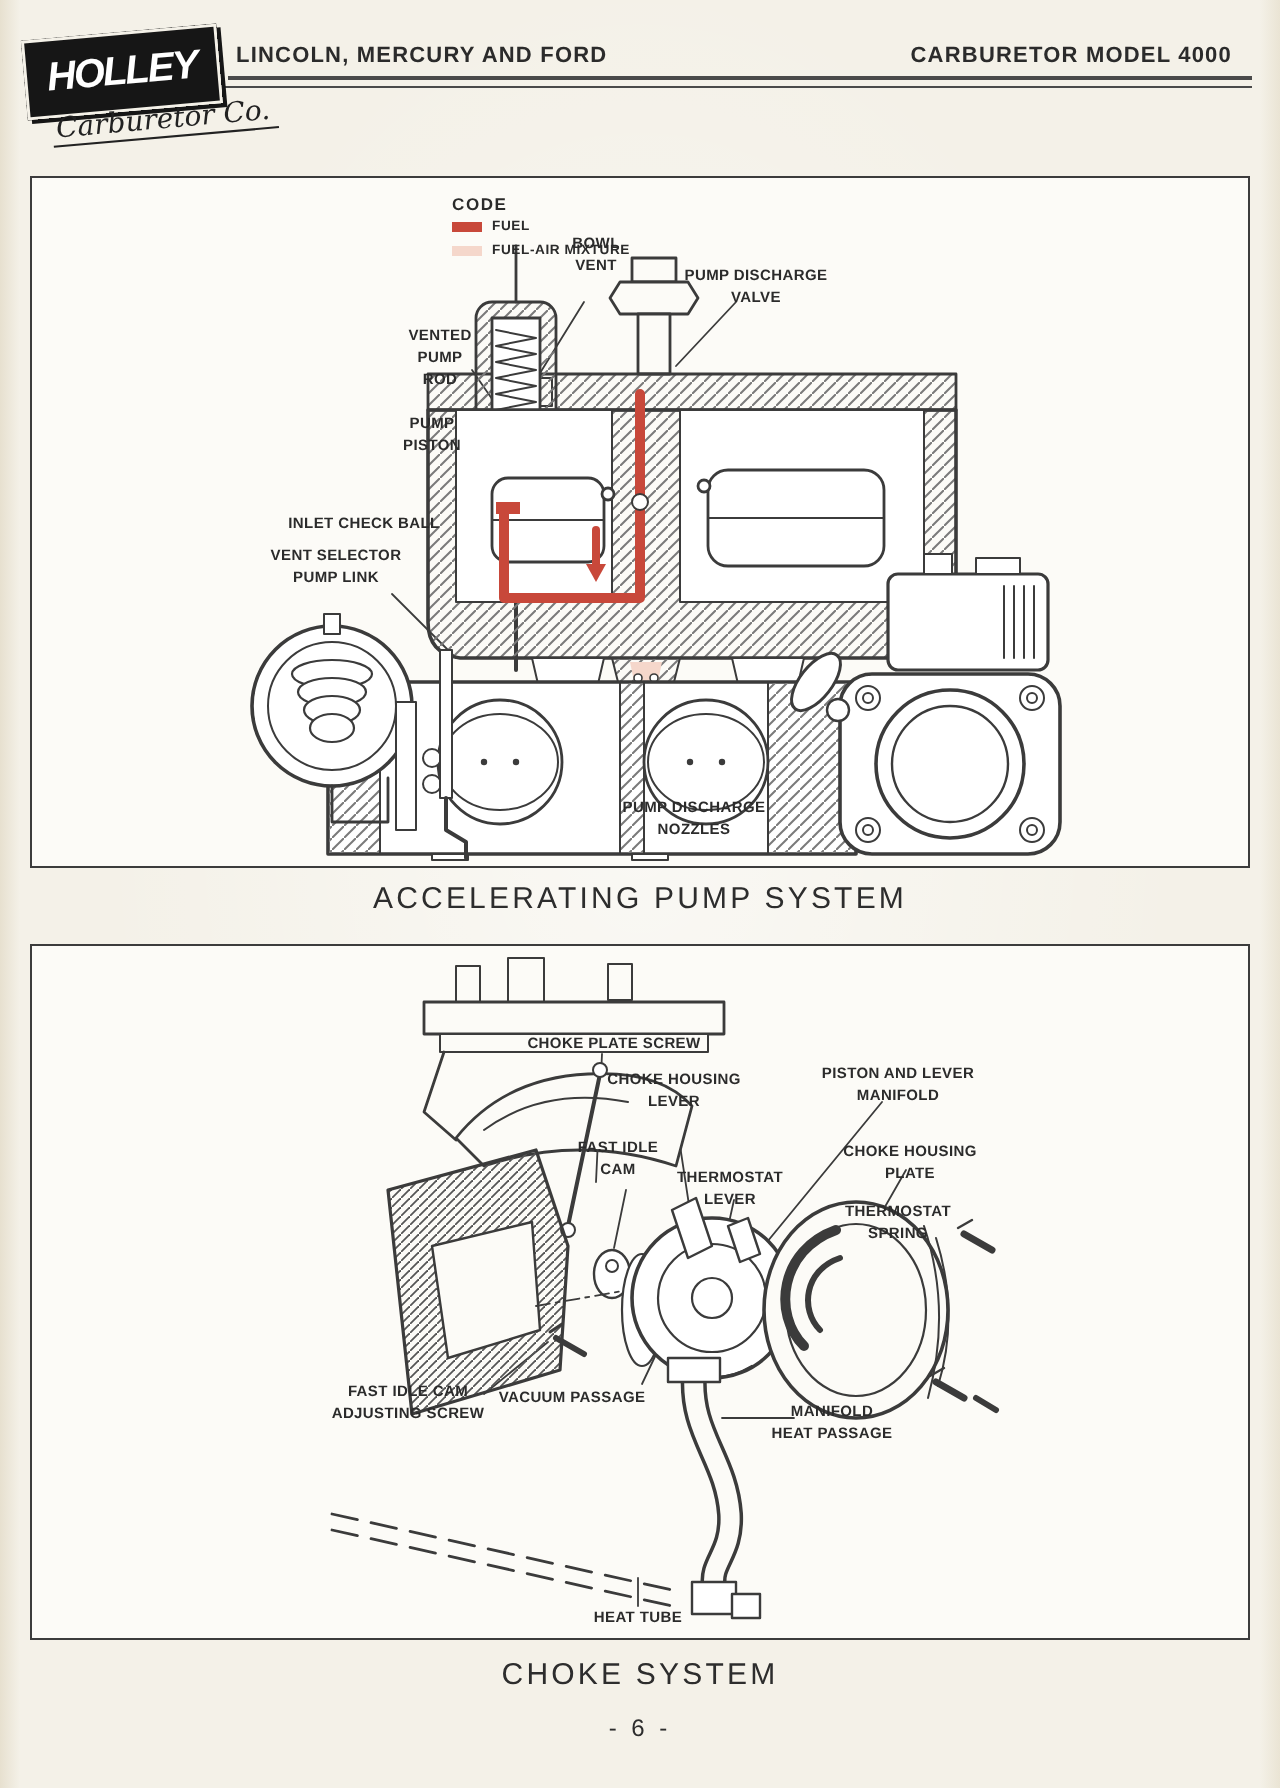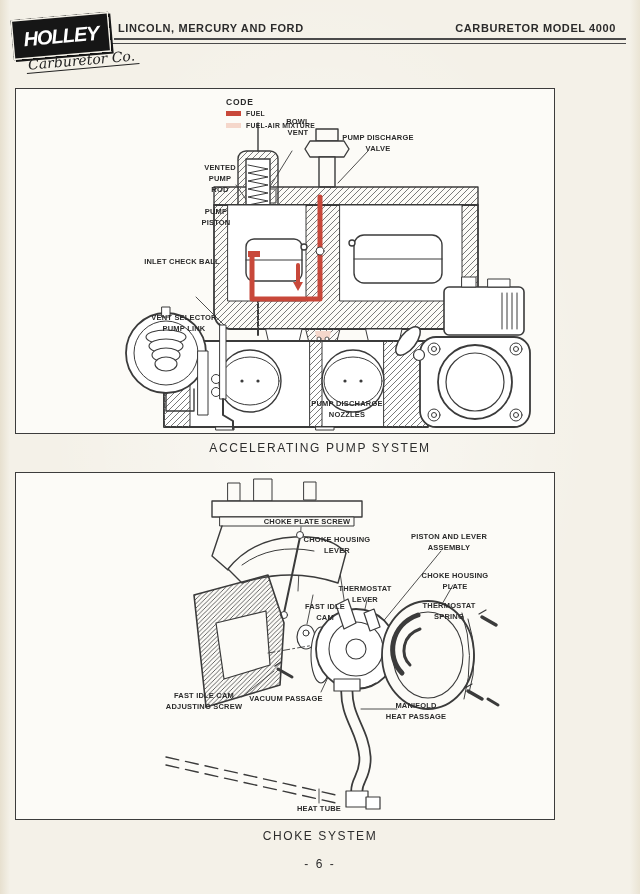--- a/index.html
+++ b/index.html
@@ -20,38 +20,38 @@
     box-shadow:inset 0 0 0 1.5px #f4f1e8, 2px 2px 0 #161616;
     display:flex;align-items:center;justify-content:center;
   }
   .logo-text{color:#fff;font-weight:700;font-style:italic;font-size:20px;letter-spacing:-1px;}
   .logo-sub{
     position:absolute;left:26px;top:52px;transform:rotate(-5deg);
     font-family:"DejaVu Serif", serif;font-style:italic;font-size:14px;color:#222;
     border-bottom:1.2px solid #222;padding:0 4px 0 2px;
   }
   .figbox{
-    position:absolute;left:15px;width:540px;
+    position:absolute;left:15px;width:610px;
     background:#fcfbf7;border:1.8px solid #3c3c3c;box-sizing:border-box;
   }
   #fig1{top:88px;height:346px;}
   #fig2{top:472px;height:348px;}
   .figbox svg{position:absolute;left:0;top:0;}
   .lbl{
     position:absolute;font-size:7.5px;font-weight:700;letter-spacing:.2px;
     color:#2b2b2b;text-align:center;white-space:pre-line;line-height:1.45;
     transform:translateX(-50%);
   }
   .legend-title{position:absolute;font-size:8.5px;font-weight:700;letter-spacing:.8px;color:#2b2b2b;}
   .legend-item{position:absolute;display:flex;align-items:center;gap:5px;}
   .legend-swatch{width:15px;height:5px;display:inline-block;}
   .legend-label{font-size:6.8px;font-weight:700;letter-spacing:.3px;color:#2b2b2b;}
   .caption{
     position:absolute;left:0;width:100%;text-align:center;
-    font-size:12px;font-weight:500;letter-spacing:1.6px;color:#2d2d2d;
+    font-size:15px;font-weight:500;letter-spacing:1.6px;color:#2d2d2d;
   }
   .pagenum{
     position:absolute;left:0;width:100%;text-align:center;top:857px;
     font-size:12px;font-weight:500;letter-spacing:2px;color:#2d2d2d;
   }
 </style>
 </head>
 <body>
 
 <div>
@@ -189,21 +189,21 @@
   <div class="lbl" style="left:282px;top:28px;">BOWL
 VENT</div>
   <div class="lbl" style="left:362px;top:44px;">PUMP DISCHARGE
 VALVE</div>
   <div class="lbl" style="left:204px;top:74px;">VENTED
 PUMP
 ROD</div>
   <div class="lbl" style="left:200px;top:118px;">PUMP
 PISTON</div>
   <div class="lbl" style="left:166px;top:168px;text-align:right;">INLET CHECK BALL</div>
-  <div class="lbl" style="left:168px;top:184px;margin-top:40px;">VENT SELECTOR
+  <div class="lbl" style="left:152px;top:184px;">VENT SELECTOR
 PUMP LINK</div>
   <div class="lbl" style="left:331px;top:310px;">PUMP DISCHARGE
 NOZZLES</div>
 </div>
 <div class="caption" style="top:441px;">ACCELERATING PUMP SYSTEM</div>
 
 <div class="figbox" id="fig2">
   <svg width="606" height="344" viewBox="0 0 606 344">
     <defs>
       <pattern id="h2" width="4.5" height="4.5" patternUnits="userSpaceOnUse">
@@ -277,22 +277,22 @@
 
       <path d="M150 284 L320 322" stroke-dasharray="13 7" stroke-width="1.4"></path>
       <path d="M150 292 L320 330" stroke-dasharray="13 7" stroke-width="1.4"></path>
     </g>
   </svg>
 
   <div class="lbl" style="left:291px;top:44px;">CHOKE PLATE SCREW</div>
   <div class="lbl" style="left:321px;top:62px;">CHOKE HOUSING
 LEVER</div>
   <div class="lbl" style="left:433px;top:59px;">PISTON AND LEVER
-ASSEMBLY</div>
-  <div class="lbl" style="left:309px;top:96px;margin-top:33px;">FAST IDLE
+MANIFOLD</div>
+  <div class="lbl" style="left:293px;top:96px;">FAST IDLE
 CAM</div>
   <div class="lbl" style="left:349px;top:111px;">THERMOSTAT
 LEVER</div>
   <div class="lbl" style="left:439px;top:98px;">CHOKE HOUSING
 PLATE</div>
   <div class="lbl" style="left:433px;top:128px;">THERMOSTAT
 SPRING</div>
   <div class="lbl" style="left:188px;top:218px;">FAST IDLE CAM
 ADJUSTING SCREW</div>
   <div class="lbl" style="left:270px;top:221px;">VACUUM PASSAGE</div>

